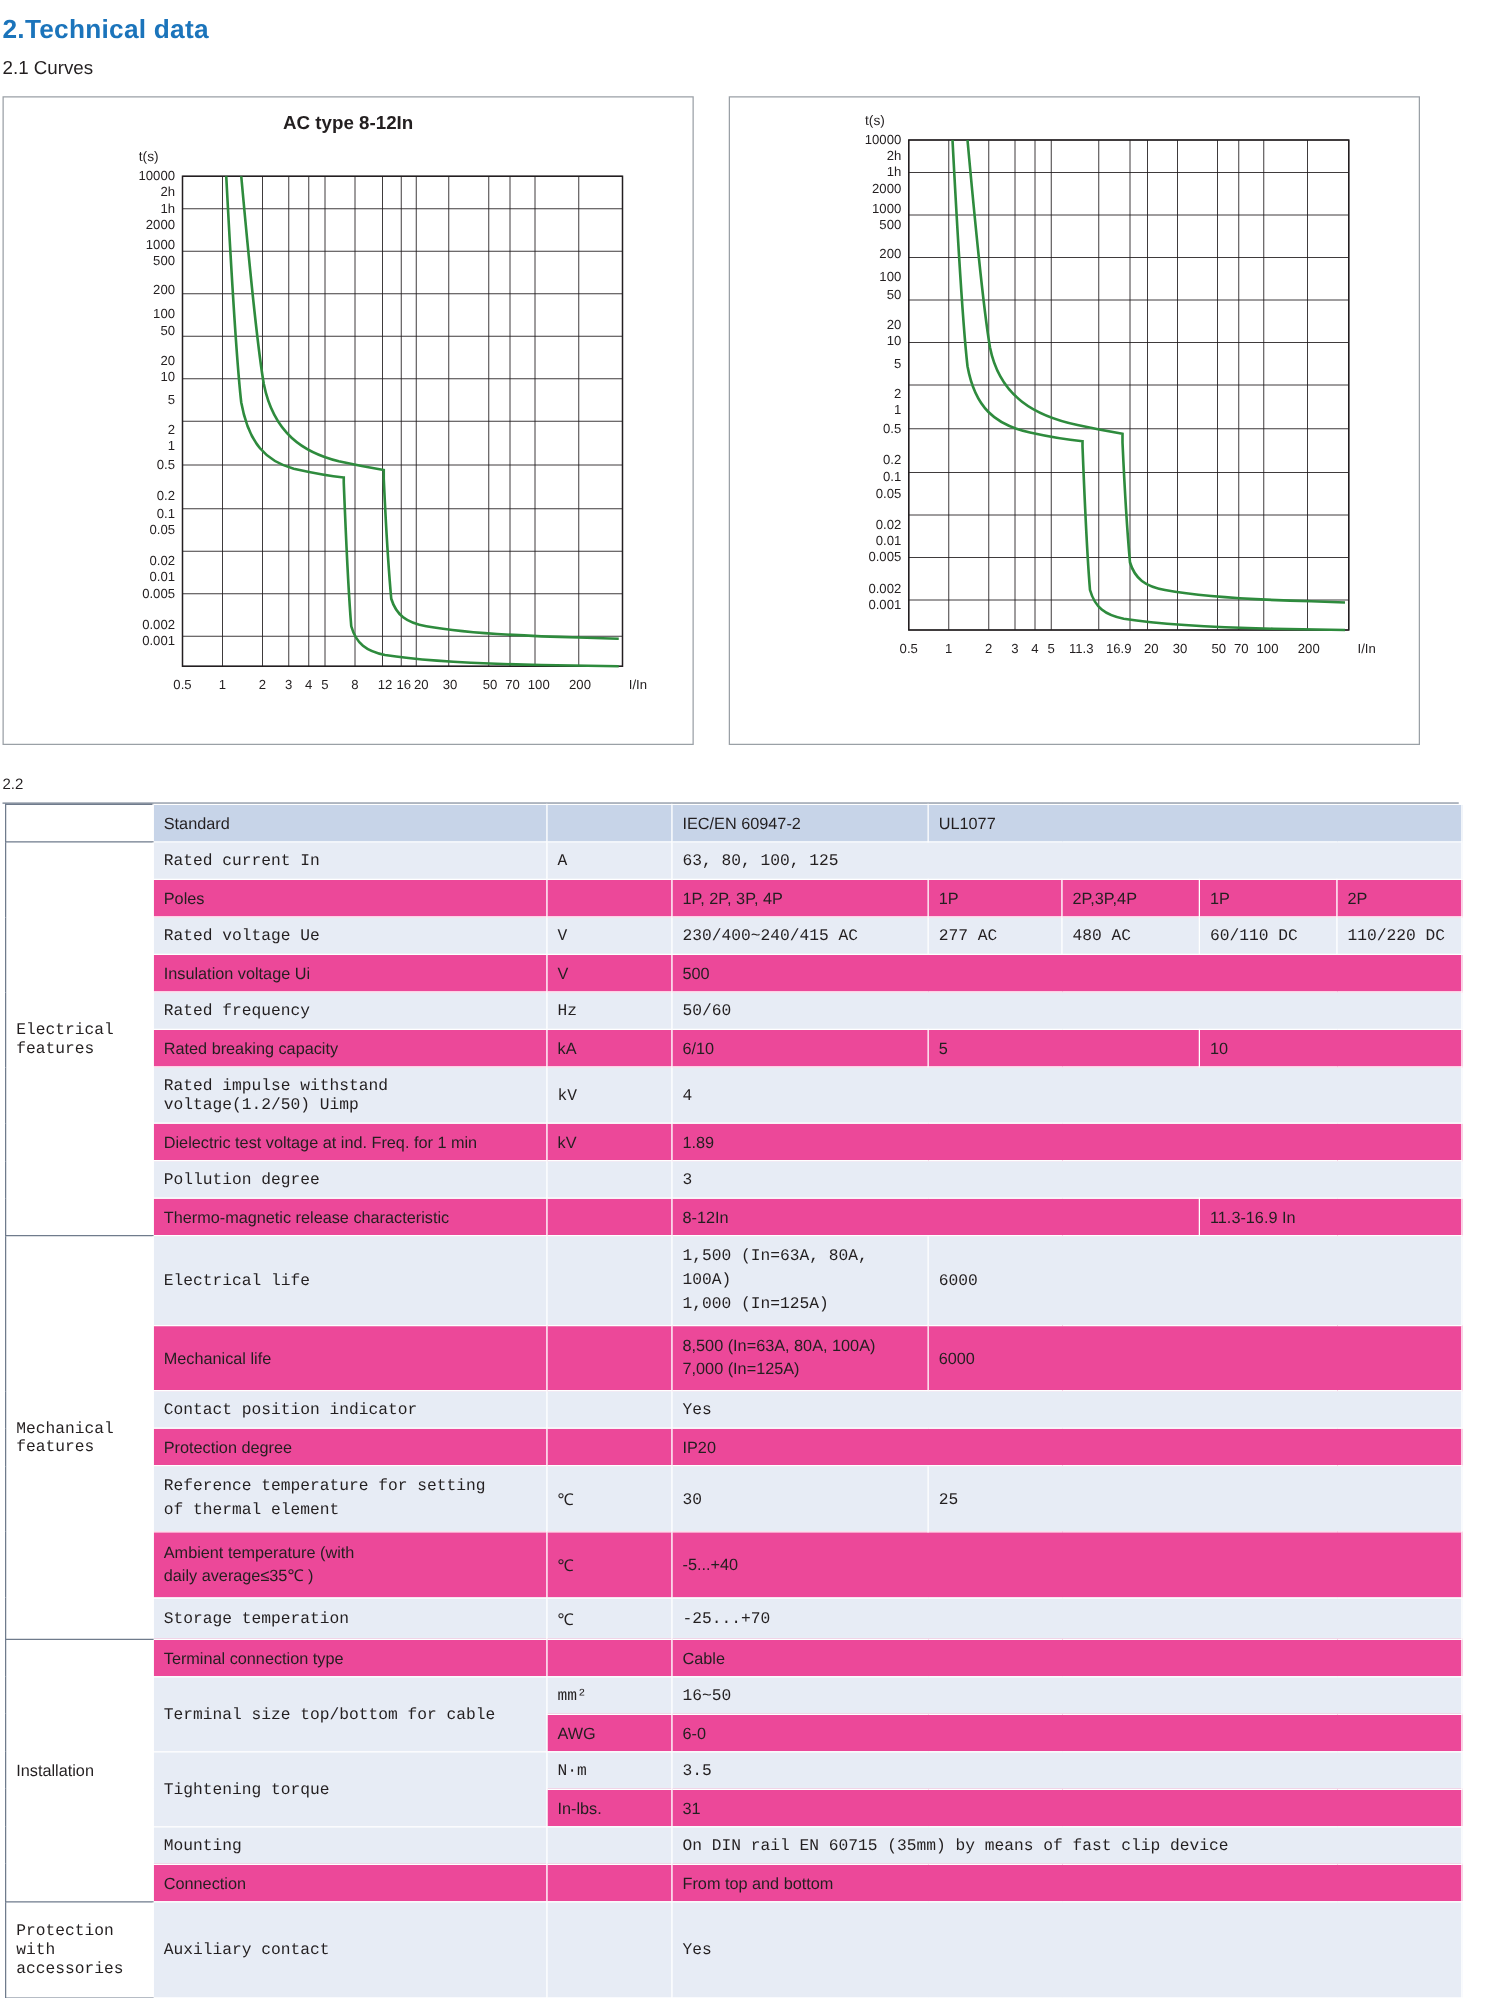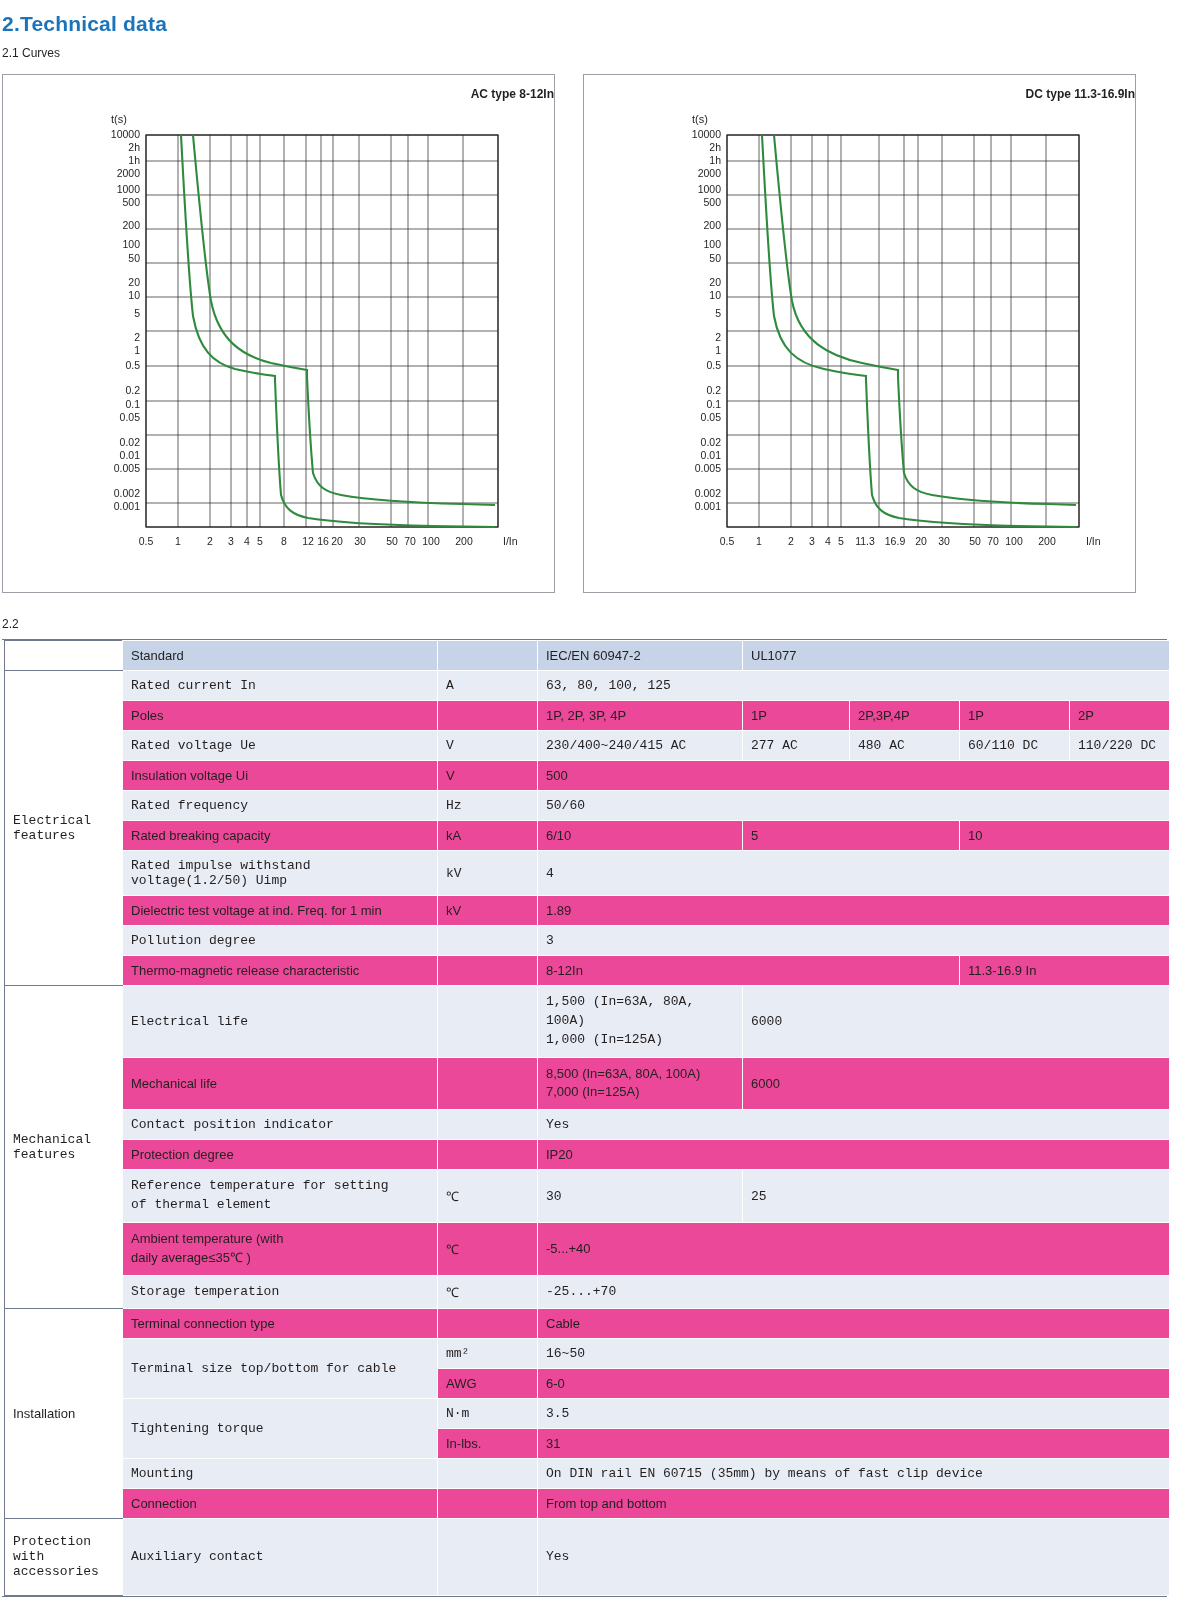--- a/index.html
+++ b/index.html
@@ -23,39 +23,39 @@
   h1.section-title {
     margin: 0;
     padding: 12px 0 0 2px;
     font-size: 21px;
     font-weight: bold;
     color: #1b74bb;
     letter-spacing: 0.2px;
   }
   .sub-title {
     margin: 10px 0 0 2px;
-    font-size: 12px;
+    font-size: 15px;
     color: #231f20;
   }
   .charts-row {
     display: flex;
     gap: 28px;
     margin: 14px 0 0 2px;
   }
   .chart-box {
     border: 1px solid #9aa0a6;
     width: 553px;
     height: 519px;
     box-sizing: border-box;
     position: relative;
     background: #fff;
   }
   .chart-title {
-    text-align: right;
-    font-size: 12px;
+    text-align: center;
+    font-size: 15px;
     font-weight: bold;
     padding-top: 12px;
     color: #231f20;
   }
   .chart-inner {
     position: relative;
     width: 100%;
     height: 460px;
   }
   .chart-svg { display: block; }
@@ -215,21 +215,20 @@
 
           <path d="M178,34 C182,110 186,180 190,215 C196,248 210,262 232,268 C250,272 262,274 272,275 L272,279
                    C274,330 276,370 278,394 C282,408 290,414 305,417 C330,421 380,424 430,425 L492,426" fill="none" stroke="#2e8b3d" stroke-width="2.1"></path>
           <path d="M190,34 C196,100 202,165 208,200 C216,240 240,255 268,262 C286,266 298,268 304,269 L304,276
                    C306,320 308,350 310,372 C314,385 322,391 338,394 C366,399 420,402 460,403 L492,404" fill="none" stroke="#2e8b3d" stroke-width="2.1"></path>
         </svg>
       </div>
     </div>
 
     <div class="chart-box">
-      <div class="chart-title">DC type 11.3-16.9In</div>
       <div class="chart-inner">
         <svg class="chart-svg" width="551" height="460" viewBox="0 0 551 460">
           <text x="108" y="22" font-size="11" fill="#231f20">t(s)</text>
 
           <rect x="143" y="34" width="352" height="392" fill="none" stroke="#231f20" stroke-width="1.2"></rect>
           <g stroke="#231f20" stroke-width="0.7">
             <line x1="143" y1="34" x2="495" y2="34"></line>
             <line x1="143" y1="60" x2="495" y2="60"></line>
             <line x1="143" y1="94" x2="495" y2="94"></line>
             <line x1="143" y1="128" x2="495" y2="128"></line>

